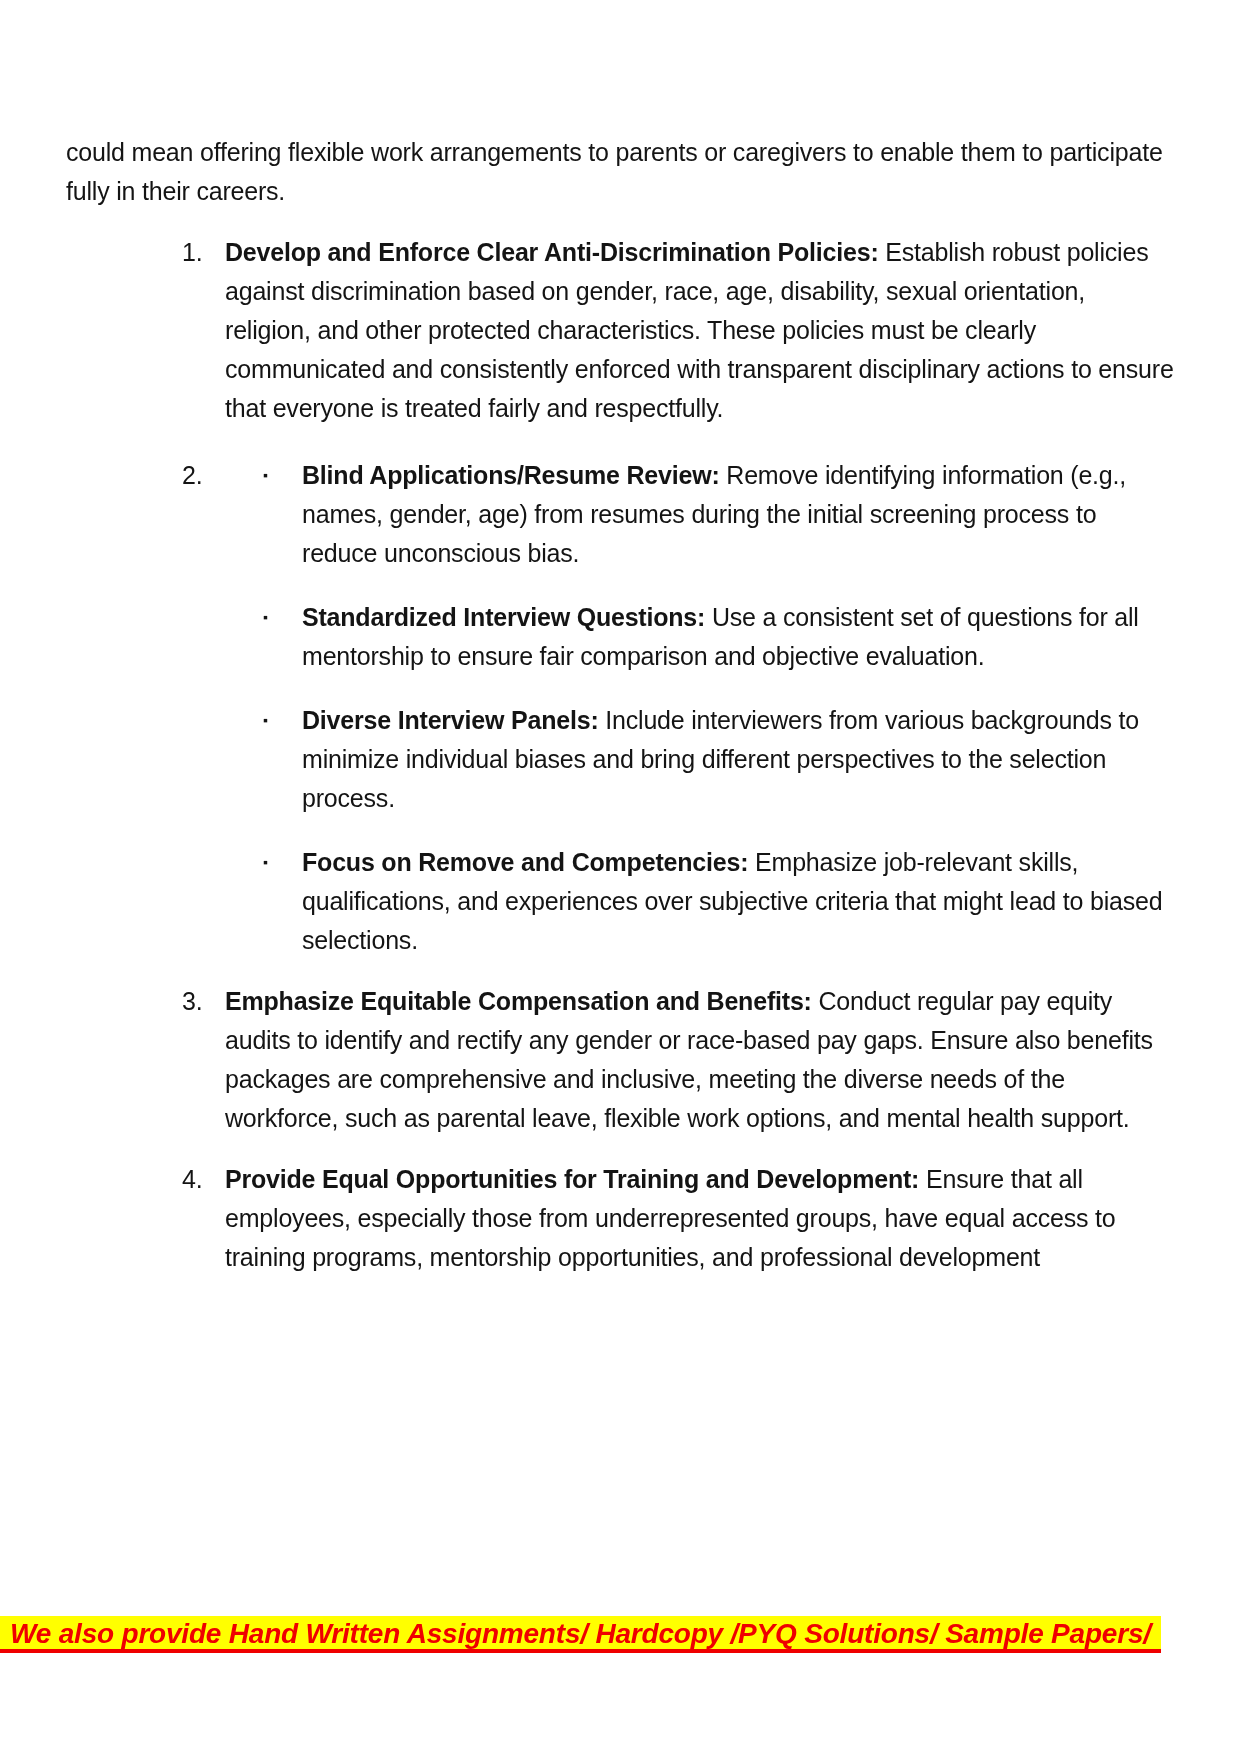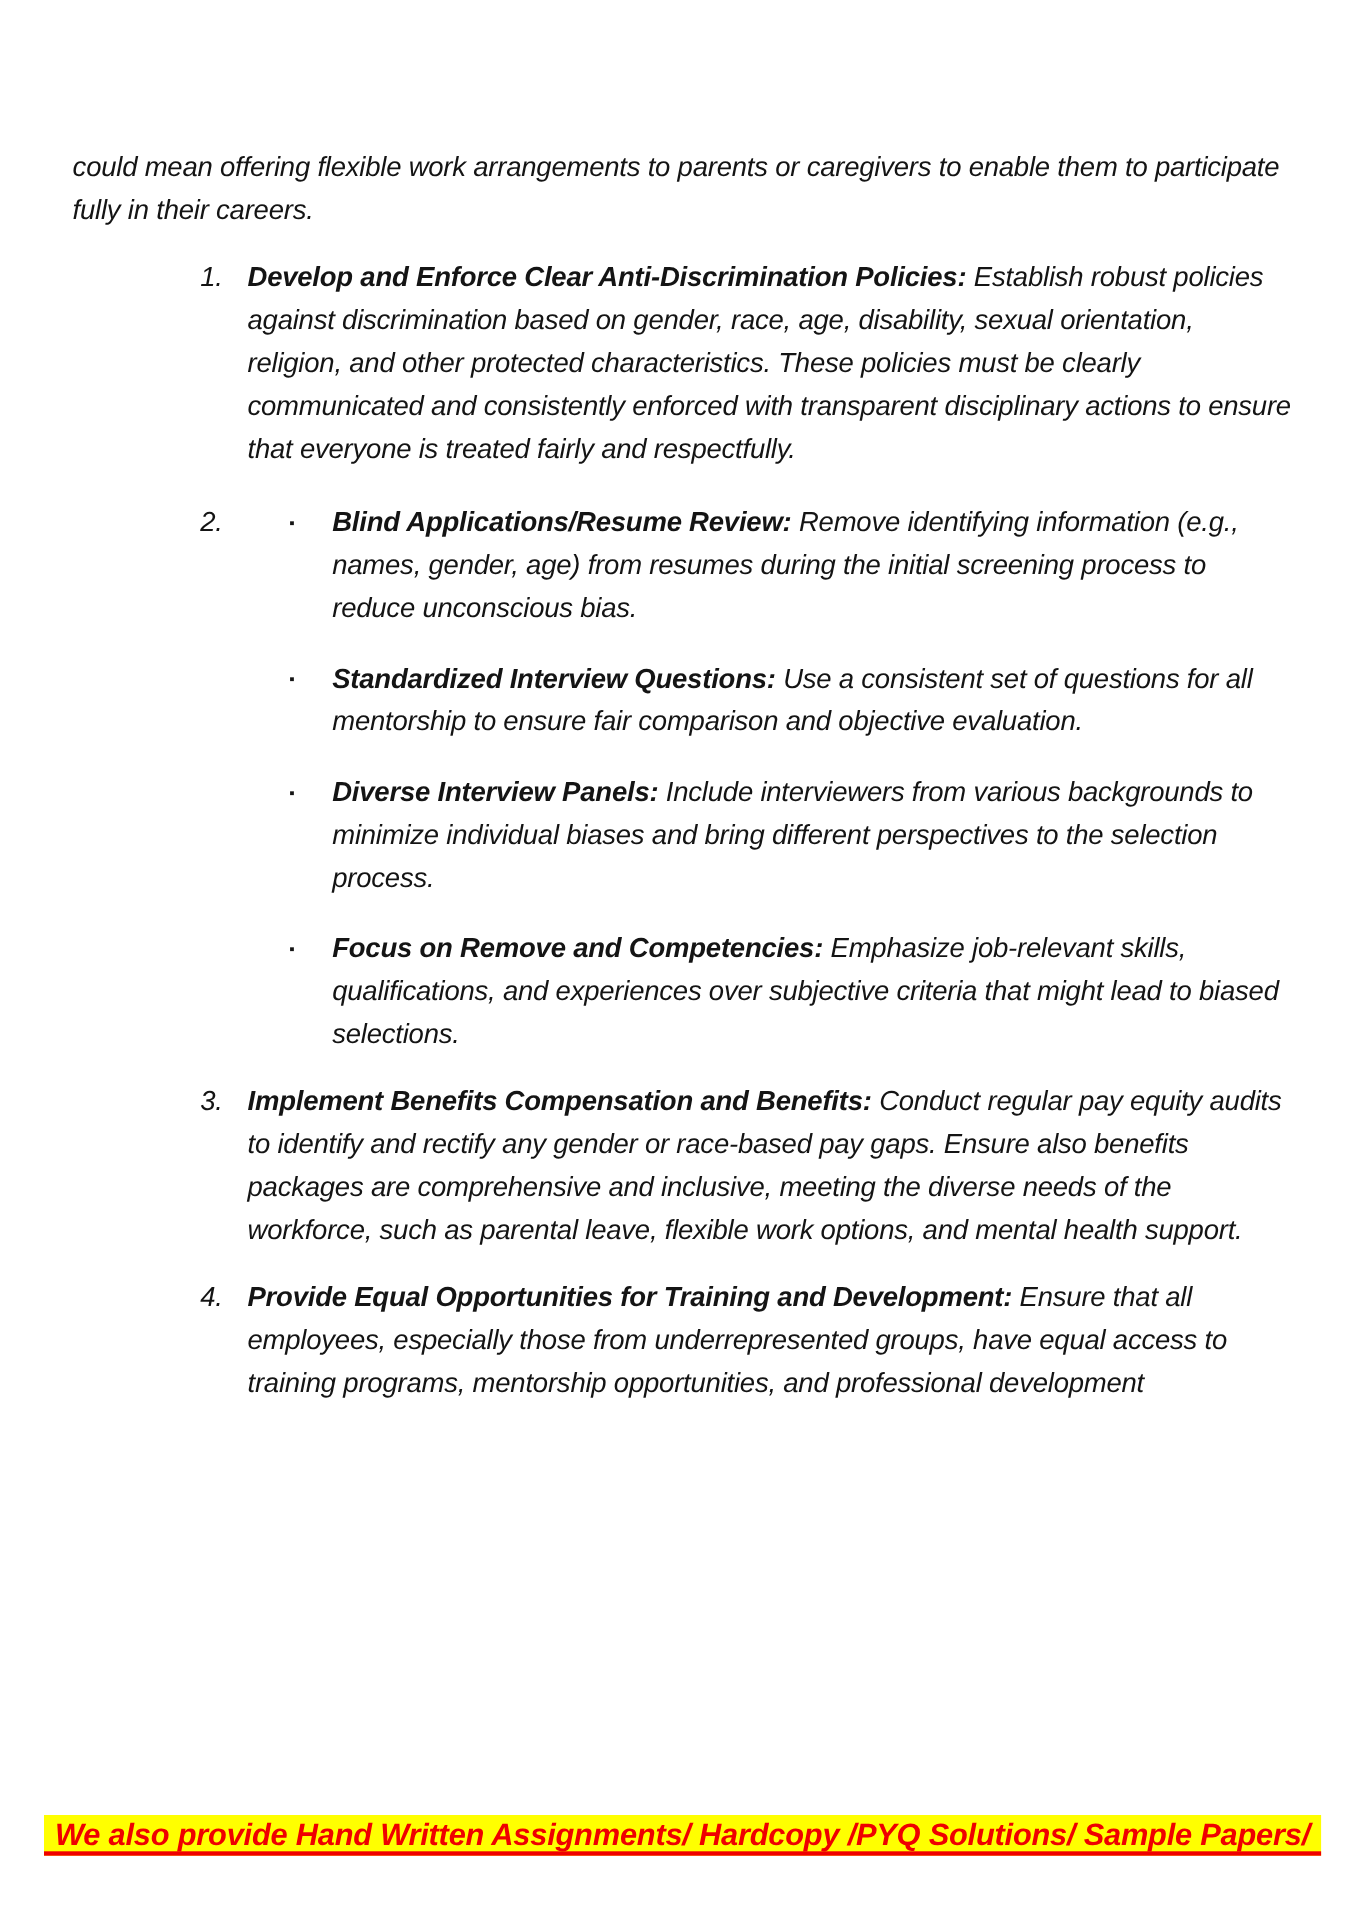--- a/index.html
+++ b/index.html
@@ -13,21 +13,20 @@
     overflow: hidden;
   }
   .page {
     position: absolute;
     top: 133px;
     left: 66px;
     width: 1109px;
     font-size: 25px;
     letter-spacing: -0.2px;
     line-height: 39px;
-    font-style: italic;
   }
   .para { margin: 0 0 22px 0; }
   .bold { font-weight: bold; }
 
   .olist {
     margin: 16px 0 0 0;
     padding-left: 159px;
   }
   .oitem {
     position: relative;
@@ -56,22 +55,21 @@
     width: 39px;
     font-size: 14px;
     line-height: 39px;
     color: #141414;
   }
 
   .footer {
     position: absolute;
     left: 0;
     right: 0;
-    top: 1650px;
-    text-align: center;
+    top: 1616px;
   }
   .footer-line { line-height: 0; }
   .footer-hl {
     display: inline-block;
     background: #ffff00;
     color: #ef0000;
     font-weight: bold;
     font-style: italic;
     font-size: 28px;
     line-height: 31px;
@@ -120,21 +118,21 @@
         <div class="subitem">
           <span class="marker">▪</span>
           <span class="bold">Focus on Remove and Competencies:</span><span> Emphasize job-relevant skills, qualifications, and experiences over subjective criteria that might lead to biased selections.</span>
         </div>
 
       </div>
     </div>
 
     <div class="oitem">
       <span class="num">3.</span>
-      <span class="bold">Implement Benefits Compensation and Benefits:</span><span> Conduct regular pay equity audits to identify and rectify any gender or race-based pay gaps. Ensure also benefits packages are comprehensive and inclusive, meeting the diverse needs of the workforce, such as parental leave, flexible work options, and mental health support.</span>
+      <span class="bold">Emphasize Equitable Compensation and Benefits:</span><span> Conduct regular pay equity audits to identify and rectify any gender or race-based pay gaps. Ensure also benefits packages are comprehensive and inclusive, meeting the diverse needs of the workforce, such as parental leave, flexible work options, and mental health support.</span>
     </div>
 
     <div class="oitem">
       <span class="num">4.</span>
       <span class="bold">Provide Equal Opportunities for Training and Development:</span><span> Ensure that all employees, especially those from underrepresented groups, have equal access to training programs, mentorship opportunities, and professional development</span>
     </div>
 
   </div>
 </div>
 

